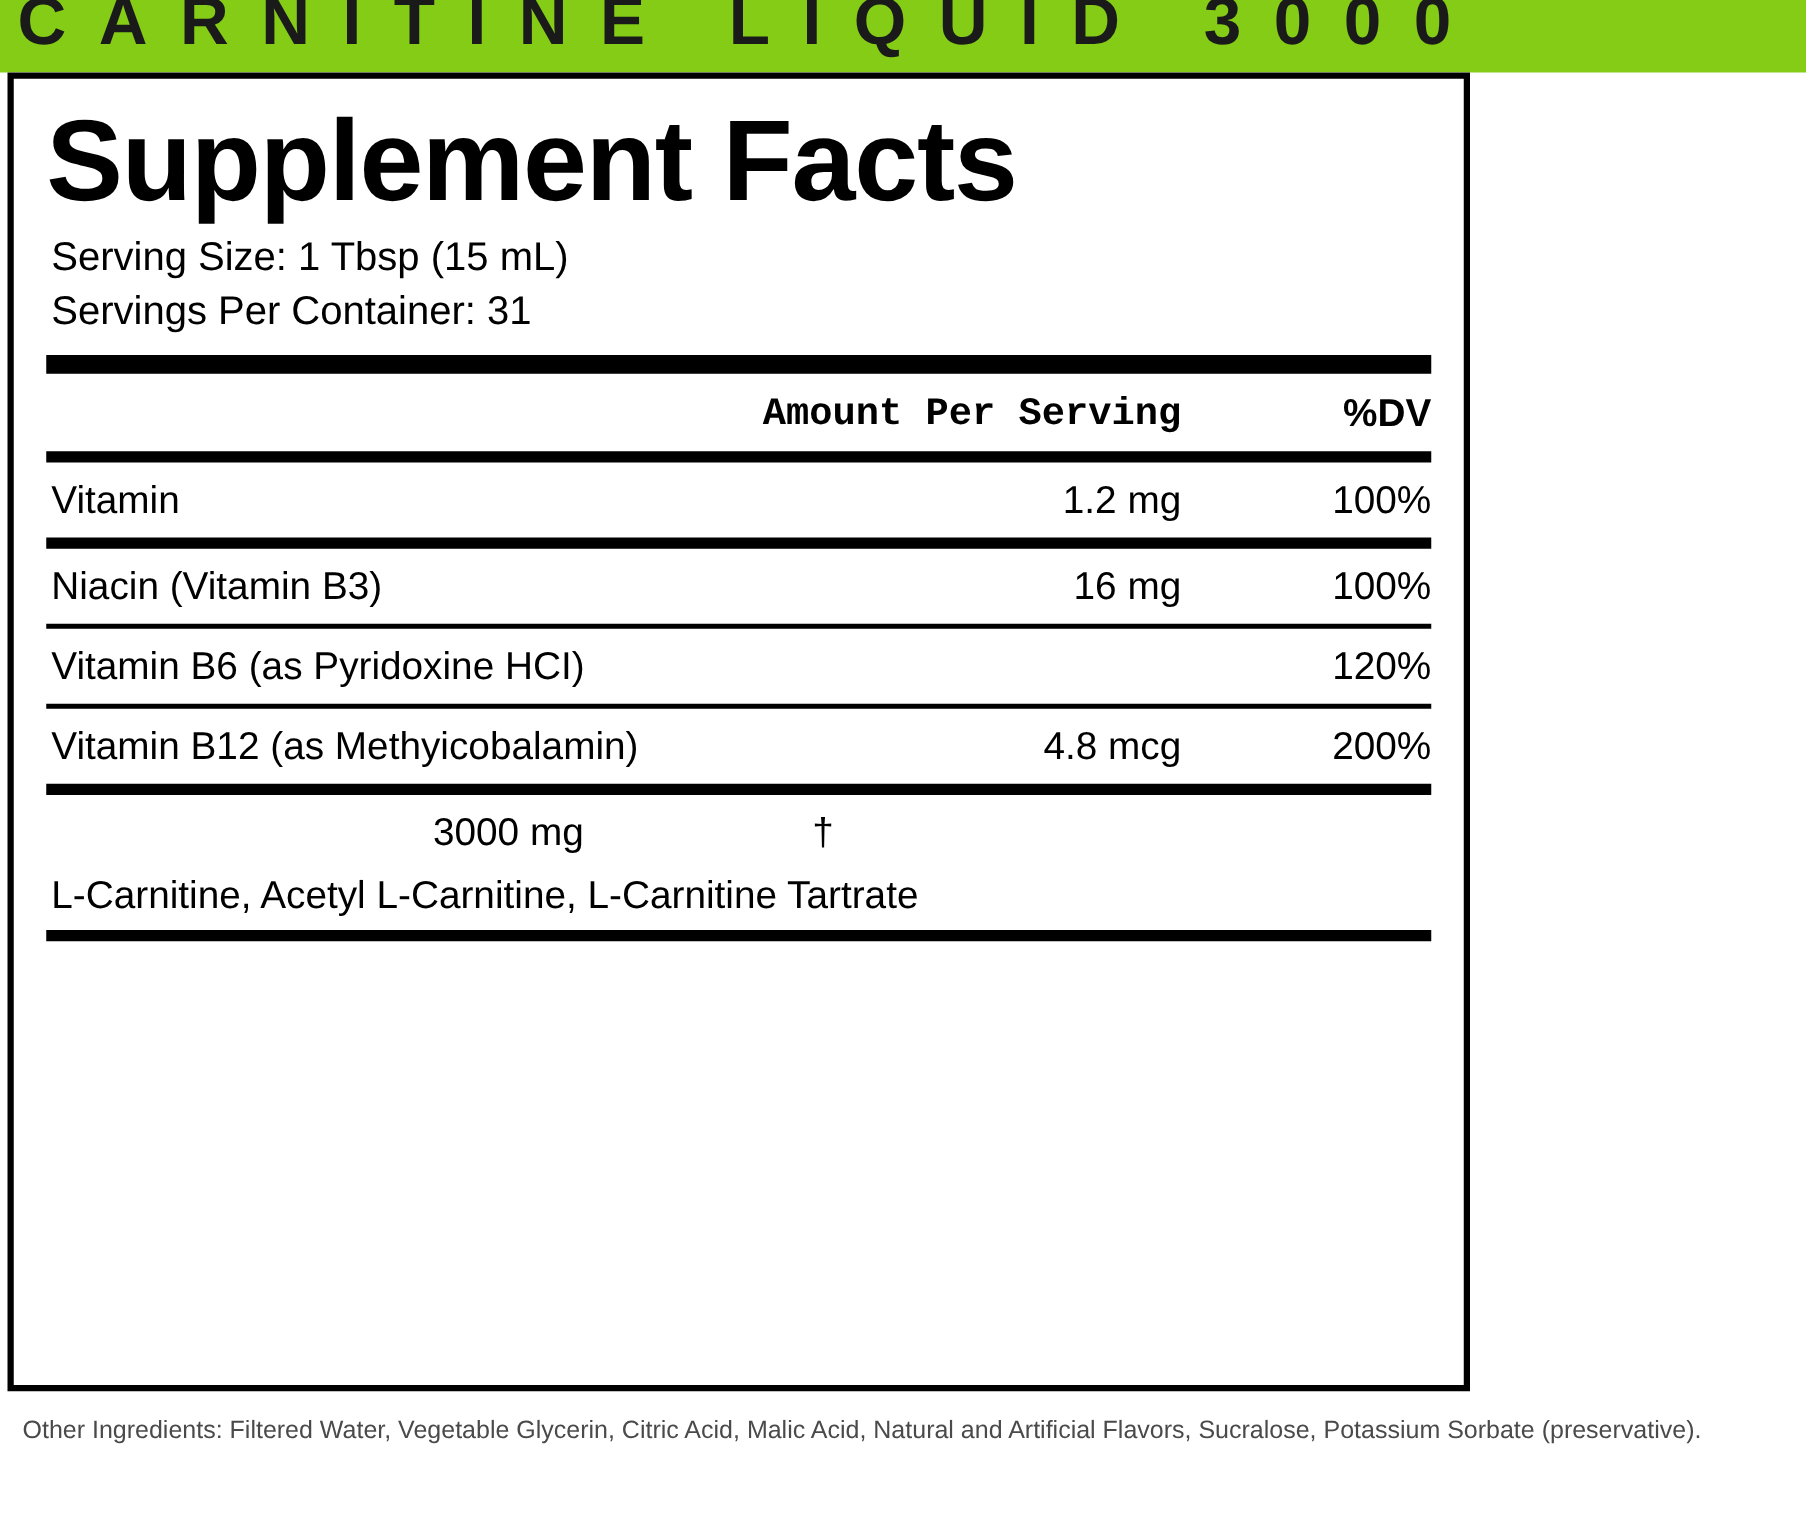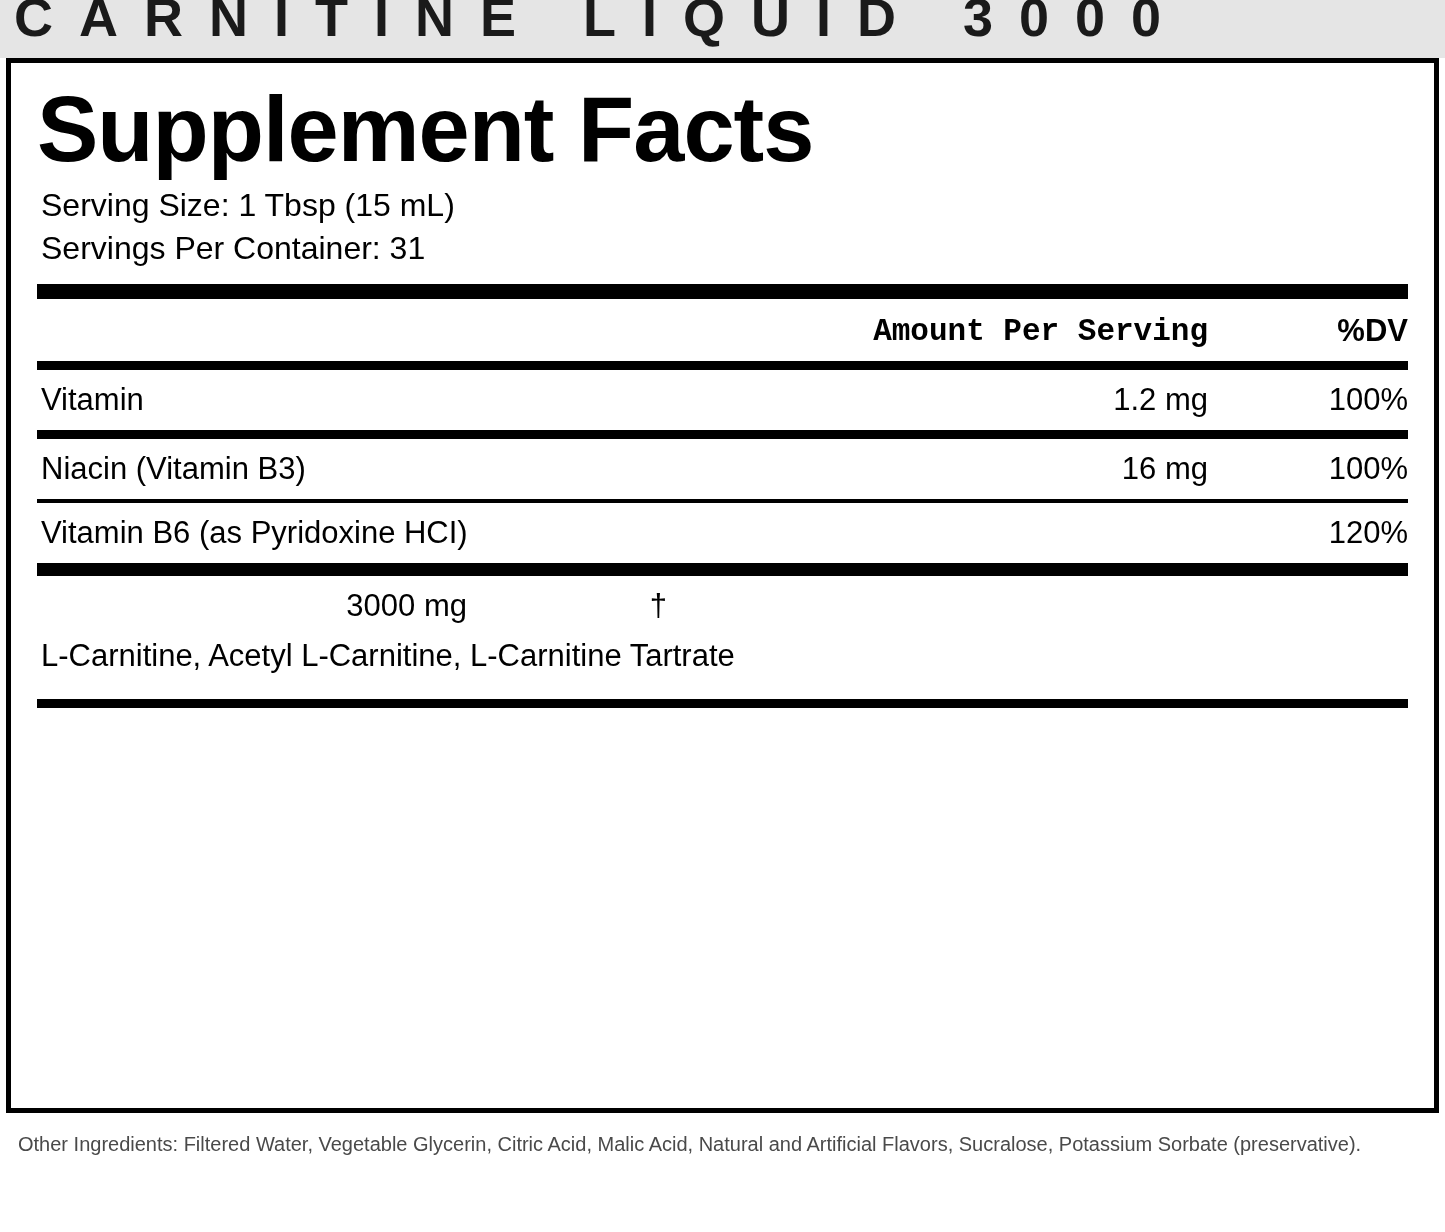--- a/index.html
+++ b/index.html
@@ -17,40 +17,40 @@
   }
 
   
   .product-band {
     position: absolute;
     top: 0;
     left: 0;
     width: 1445px;
     height: 58px;
     overflow: hidden;
-    background: #e5e5e5;
+    background: #84cc16;
   }
   .product-band .product-name {
     position: absolute;
     left: 14px;
     top: -14px;
     font-size: 54px;
     font-weight: bold;
     letter-spacing: 26px;
     color: #1a1a1a;
     white-space: nowrap;
     font-family: "Liberation Sans", sans-serif;
   }
 
   
   .panel {
     position: absolute;
     left: 6px;
     top: 58px;
-    width: 1433px;
+    width: 1170px;
     height: 1055px;
     border: 5px solid #000000;
     box-sizing: border-box;
     background: #ffffff;
   }
   .panel-inner {
     padding: 18px 26px 0 26px;
   }
 
   .facts-title {
@@ -120,21 +120,21 @@
     white-space: nowrap;
   }
   .nutrient-dv {
     width: 180px;
     text-align: right;
     white-space: nowrap;
   }
 
   .blend-sub {
     font-size: 31px;
-    padding: 2px 0 25px 4px;
+    padding: 2px 0 10px 4px;
     white-space: nowrap;
   }
 
   .footnote {
     font-size: 31px;
     font-weight: bold;
     padding: 14px 0 0 6px;
   }
 
   
@@ -188,20 +188,25 @@
 
     <div class="rule-thin"></div>
 
     <div class="nutrient-row">
       <div class="nutrient-name">Vitamin B6 (as Pyridoxine HCI)</div>
       <div class="nutrient-dv">120%</div>
     </div>
 
     <div class="rule-thin"></div>
 
+    <div class="nutrient-row">
+      <div class="nutrient-name">Vitamin B12 (as Methyicobalamin)</div>
+      <div class="nutrient-amount">4.8 mcg</div>
+      <div class="nutrient-dv">200%</div>
+    </div>
 
     <div class="rule-med"></div>
 
     <div class="nutrient-row">
       <div class="nutrient-amount">3000 mg</div>
       <div class="nutrient-dv">†</div>
     </div>
     <div class="blend-sub">L-Carnitine, Acetyl L-Carnitine, L-Carnitine Tartrate</div>
 
     <div class="rule-med"></div>

